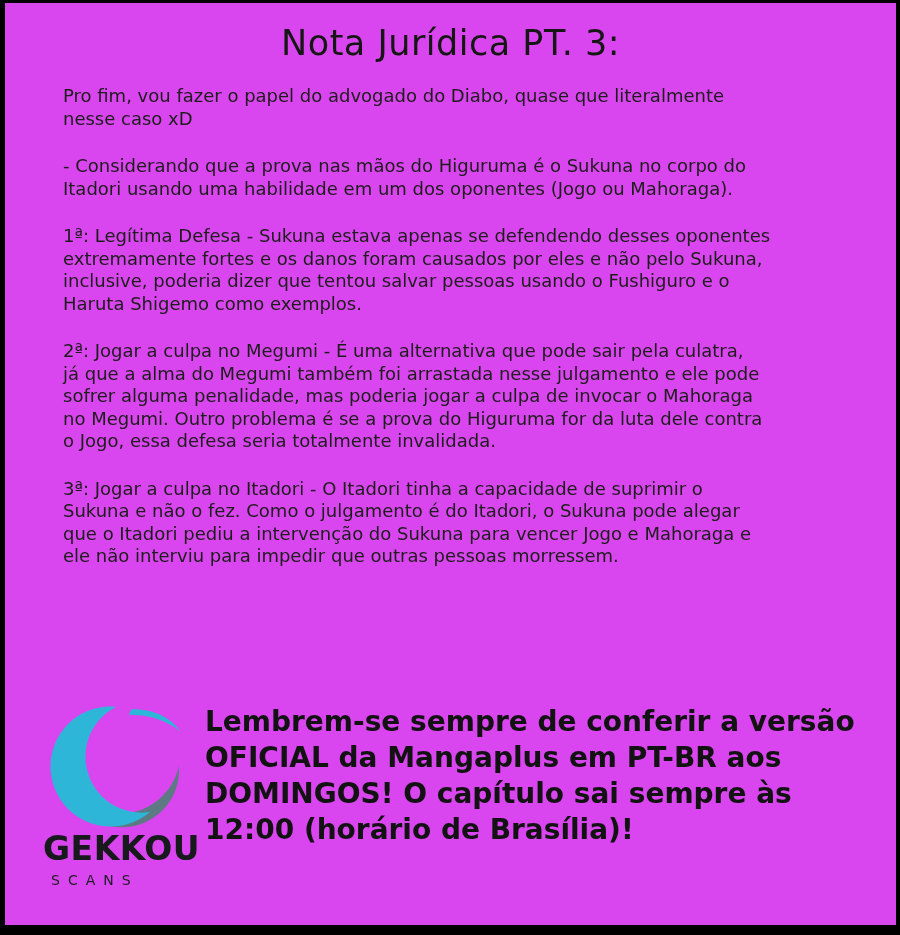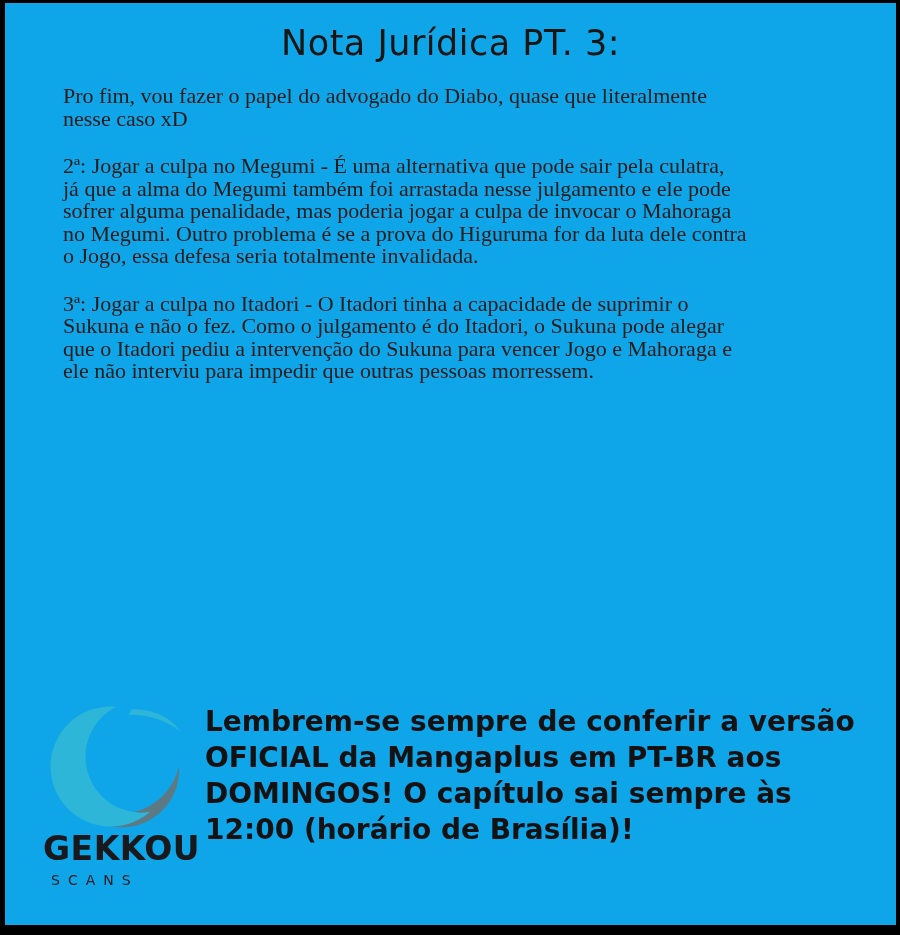--- a/index.html
+++ b/index.html
@@ -6,44 +6,43 @@
   body {
     width: 900px; height: 935px;
     background: #000;
     position: relative;
     font-family: "DejaVu Sans", "Liberation Sans", sans-serif;
     overflow: hidden;
   }
   .page {
     position: absolute;
     top: 3px; left: 5px; right: 4px; bottom: 10px;
-    background: #0ea5e9;
+    background: #d946ef;
     color: #1d1d1b;
   }
   .title {
     position: absolute;
     top: 20px; left: 0; right: 0;
     text-align: center;
     font-size: 35px;
     font-weight: normal;
     letter-spacing: 0.5px;
     margin: 0;
     color: #161614;
   }
   .body-text {
     position: absolute;
     top: 82px; left: 58px; right: 48px;
   }
   .para {
     margin: 0 0 25px 0;
-    font-size: 22px;
+    font-size: 18px;
     line-height: 22.5px;
     white-space: pre-line;
     color: #1d1d1b;
-    font-family: Liberation Serif, serif;
   }
   .footer-logo {
     position: absolute;
     left: 38px; top: 702px;
     width: 152px;
   }
   .crescent-svg { display: block; margin: 0 auto; }
   .logo-name {
     font-size: 33px;
     font-weight: bold;
@@ -74,20 +73,26 @@
 </head>
 <body>
 
 <div class="page">
 
   <h1 class="title">Nota Jurídica PT. 3:</h1>
 
   <div class="body-text">
     <p class="para">Pro fim, vou fazer o papel do advogado do Diabo, quase que literalmente
 nesse caso xD</p>
+    <p class="para">- Considerando que a prova nas mãos do Higuruma é o Sukuna no corpo do
+Itadori usando uma habilidade em um dos oponentes (Jogo ou Mahoraga).</p>
+    <p class="para">1ª: Legítima Defesa - Sukuna estava apenas se defendendo desses oponentes
+extremamente fortes e os danos foram causados por eles e não pelo Sukuna,
+inclusive, poderia dizer que tentou salvar pessoas usando o Fushiguro e o
+Haruta Shigemo como exemplos.</p>
     <p class="para">2ª: Jogar a culpa no Megumi - É uma alternativa que pode sair pela culatra,
 já que a alma do Megumi também foi arrastada nesse julgamento e ele pode
 sofrer alguma penalidade, mas poderia jogar a culpa de invocar o Mahoraga
 no Megumi. Outro problema é se a prova do Higuruma for da luta dele contra
 o Jogo, essa defesa seria totalmente invalidada.</p>
     <p class="para">3ª: Jogar a culpa no Itadori - O Itadori tinha a capacidade de suprimir o
 Sukuna e não o fez. Como o julgamento é do Itadori, o Sukuna pode alegar
 que o Itadori pediu a intervenção do Sukuna para vencer Jogo e Mahoraga e
 ele não interviu para impedir que outras pessoas morressem.</p>
   </div>

